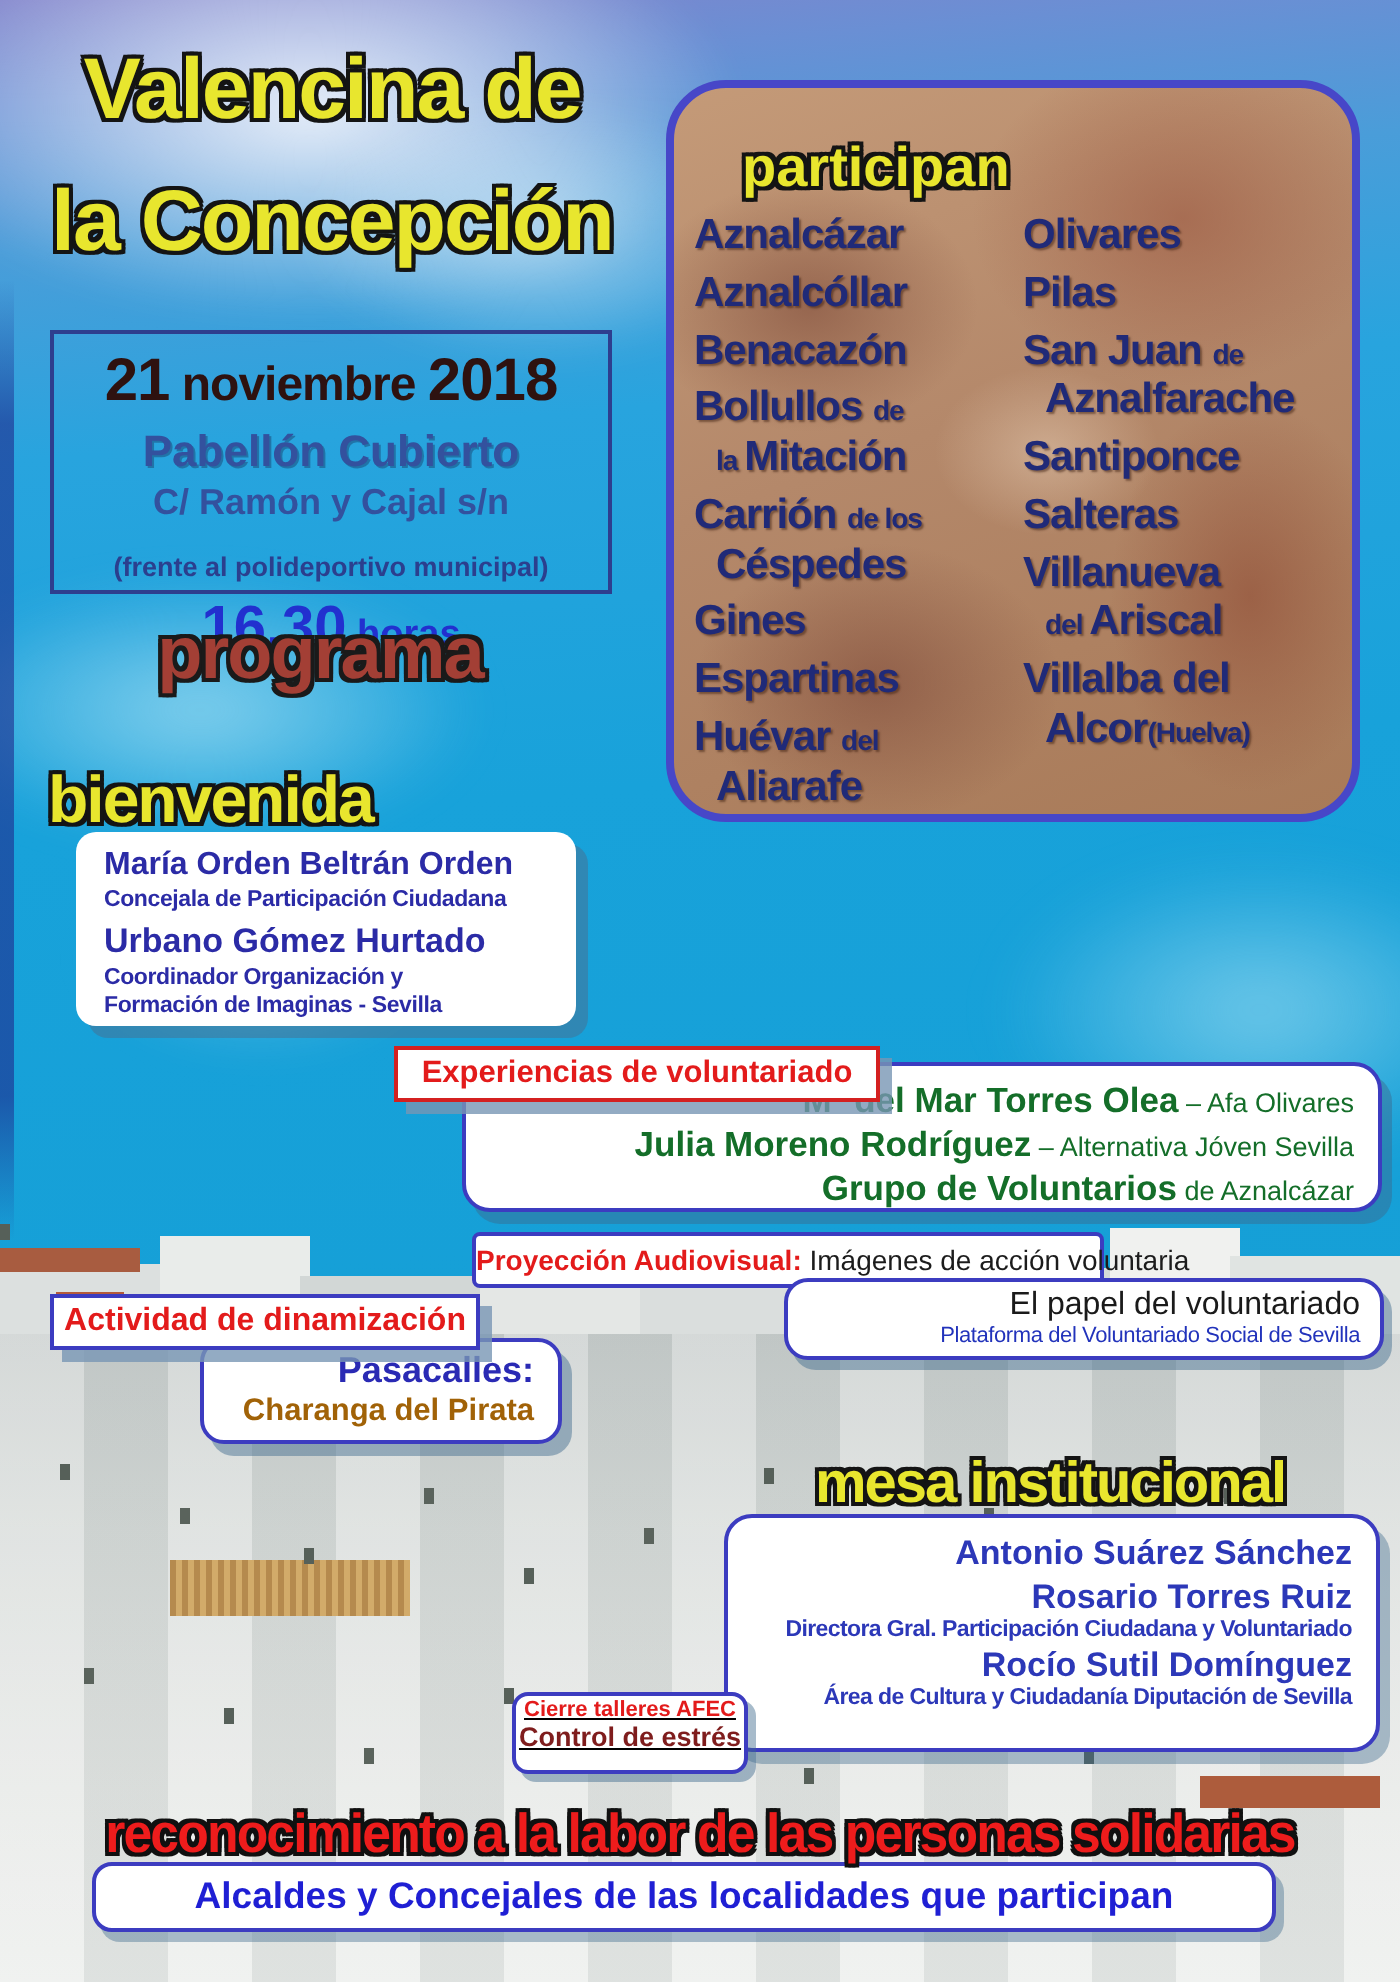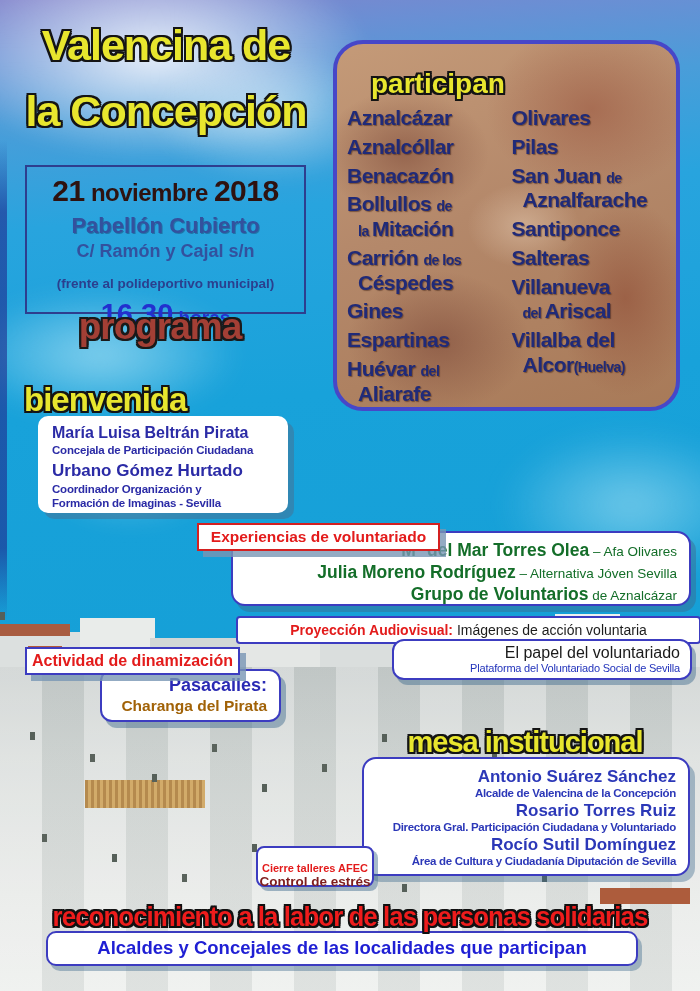--- a/index.html
+++ b/index.html
@@ -45,21 +45,21 @@
   .outline-yellow{color:#e8e62e;font-weight:bold;
     text-shadow:-2px -2px 0 #141414,2px -2px 0 #141414,-2px 2px 0 #141414,2px 2px 0 #141414,-2px 0 0 #141414,2px 0 0 #141414,0 -2px 0 #141414,0 2px 0 #141414;}
   .outline-red{color:#ee1c1c;font-weight:bold;
     text-shadow:-2px -2px 0 #101010,2px -2px 0 #101010,-2px 2px 0 #101010,2px 2px 0 #101010,-2px 0 0 #101010,2px 0 0 #101010,0 -2px 0 #101010,0 2px 0 #101010;}
   .outline-brick{color:#a33f35;font-weight:bold;
     text-shadow:-2px -2px 0 #1a1a1a,2px -2px 0 #1a1a1a,-2px 2px 0 #1a1a1a,2px 2px 0 #1a1a1a,-2px 0 0 #1a1a1a,2px 0 0 #1a1a1a,0 -2px 0 #1a1a1a,0 2px 0 #1a1a1a;}
   .main-title{position:absolute;left:0;top:24px;width:332px;text-align:center;z-index:2;}
   .main-title .line{font-size:43px;line-height:1.0;letter-spacing:-1px;}
   .main-title .line + .line{margin-top:23px;}
   
-  .date-box{position:absolute;left:25px;top:165px;width:281px;height:149px;border:2px solid #2e3e8e;box-sizing:border-box;text-align:center;padding-top:7px;z-index:2;}
+  .date-box{position:absolute;left:25px;top:165px;width:281px;height:132px;border:2px solid #2e3e8e;box-sizing:border-box;text-align:center;padding-top:7px;z-index:2;}
   .date-line{color:#2e1210;font-weight:bold;font-size:24px;letter-spacing:-0.5px;}
   .date-line .big{font-size:30px;}
   .venue{color:#33519e;font-weight:bold;font-size:22px;margin-top:5px;text-shadow:1px 1px 0 rgba(20,30,70,.35);}
   .address{color:#33519e;font-weight:bold;font-size:18px;margin-top:2px;}
   .addr-note{color:#2b3f8e;font-weight:bold;font-size:13.5px;margin-top:14px;}
   .time-line{margin-top:7px;color:#2230cf;font-weight:bold;font-size:19px;}
   .time-line .big{font-size:29px;}
   .programa{position:absolute;left:0;top:306px;width:320px;text-align:center;font-size:37px;letter-spacing:-1px;z-index:2;}
   
   .panel{position:absolute;left:333px;top:40px;width:347px;height:371px;box-sizing:border-box;
@@ -83,35 +83,35 @@
   .bienvenida-heading{position:absolute;left:24px;top:381px;font-size:33px;z-index:3;letter-spacing:-1px;}
   .bienvenida-box{left:38px;top:416px;width:250px;height:97px;border:none;border-radius:10px;padding:8px 8px 0 14px;z-index:2;}
   .b-name{color:#2b2ba6;font-weight:bold;font-size:16px;}
   .b-name2{color:#2b2ba6;font-weight:bold;font-size:17px;margin-top:5px;}
   .b-role{color:#2b2ba6;font-weight:bold;font-size:11.5px;margin-top:2px;letter-spacing:-0.2px;}
   .exp-label{left:197px;top:523px;width:243px;height:28px;border-color:#d42020;color:#e31b1b;font-weight:bold;font-size:15.5px;text-align:center;line-height:23px;z-index:6;box-shadow:6px 6px 0 rgba(120,150,180,.8);}
   .exp-box{left:231px;top:531px;width:460px;height:75px;border-radius:14px;text-align:right;padding:7px 12px 0 0;z-index:5;box-shadow:5px 6px 0 rgba(60,105,140,.45);}
   .exp-line{margin-bottom:1px;white-space:nowrap;}
   .exp-name{color:#146e29;font-weight:bold;font-size:17.5px;}
   .exp-org{color:#146e29;font-weight:normal;font-size:13.5px;margin-top:16px;}
-  .proy-box{left:236px;top:616px;width:465px;height:28px;border-radius:4px;text-align:center;line-height:24px;font-size:14px;white-space:nowrap;z-index:4;}
+  .proy-box{left:236px;top:616px;width:316px;height:28px;border-radius:4px;text-align:center;line-height:24px;font-size:14px;white-space:nowrap;z-index:4;}
   .proy-label{color:#e31b1b;font-weight:bold;}
   .proy-text{color:#1c1c1c;}
   .papel-box{left:392px;top:639px;width:300px;height:41px;border-radius:12px;text-align:right;padding:3px 10px 0 0;z-index:5;box-shadow:4px 5px 0 rgba(60,105,140,.45);}
   .papel-l1{color:#1a1a1a;font-size:16px;}
   .papel-l2{color:#2233bb;font-weight:normal;font-size:11px;letter-spacing:-0.2px;}
   .act-label{left:25px;top:647px;width:215px;height:28px;color:#e31b1b;font-weight:bold;font-size:16px;text-align:center;line-height:23px;z-index:7;box-shadow:6px 6px 0 rgba(120,150,180,.8);}
   .pasa-box{left:100px;top:669px;width:181px;height:53px;border-radius:12px;text-align:right;padding:4px 12px 0 0;z-index:6;box-shadow:5px 6px 0 rgba(60,105,140,.45);}
   .pasa-title{color:#2a2ab4;font-weight:bold;font-size:18px;}
   .pasa-name{color:#a16207;font-weight:bold;font-size:15.5px;margin-top:1px;}
   .mesa-heading{position:absolute;left:360px;top:726px;width:330px;text-align:center;font-size:29px;z-index:4;letter-spacing:-1px;}
   .mesa-box{left:362px;top:757px;width:328px;height:119px;border-radius:14px;text-align:right;padding:6px 12px 0 0;z-index:3;box-shadow:5px 6px 0 rgba(60,105,140,.4);}
   .m-name{color:#2c38b8;font-weight:bold;font-size:17px;margin-top:2px;white-space:nowrap;}
   .m-role{color:#2c38b8;font-weight:bold;font-size:11.5px;letter-spacing:-0.3px;white-space:nowrap;}
-  .cierre-box{left:256px;top:846px;width:118px;height:41px;border-radius:8px;text-align:center;padding-top:14px;z-index:6;box-shadow:4px 4px 0 rgba(60,105,140,.45);}
+  .cierre-box{left:256px;top:846px;width:118px;height:41px;border-radius:8px;text-align:center;padding-top:1px;z-index:6;box-shadow:4px 4px 0 rgba(60,105,140,.45);text-decoration:underline;}
   .cierre-l1{color:#e31b1b;font-weight:bold;font-size:11px;}
   .cierre-l2{color:#7f1d1d;font-weight:bold;font-size:13.5px;}
   .footer-title{position:absolute;left:0;top:901px;width:700px;text-align:center;font-size:27.5px;z-index:4;transform:scaleX(.94);transform-origin:center;letter-spacing:-1px;white-space:nowrap;}
   .footer-box{left:46px;top:931px;width:592px;height:35px;border-radius:10px;text-align:center;line-height:30px;z-index:3;box-shadow:4px 5px 0 rgba(60,105,140,.4);}
   .footer-sub{color:#1f1fd4;font-weight:bold;font-size:18.5px;}
 </style>
 </head>
 <body>
 
 <div class="poster">
@@ -219,21 +219,21 @@
           <div class="town">
             <div class="town-line"><span>Villalba del</span></div>
             <div class="town-line"><span>Alcor</span><span class="sm">(Huelva)</span></div>
           </div>
         </div>
     </div>
   </div>
 
   <div class="bienvenida-heading outline-yellow">bienvenida</div>
   <div class="wbox bienvenida-box shadowed">
-    <div class="b-name">María Luisa Beltrán Pirata</div>
+    <div class="b-name">María Orden Beltrán Orden</div>
     <div class="b-role">Concejala de  Participación Ciudadana</div>
     <div class="b-name2">Urbano Gómez Hurtado</div>
     <div class="b-role">Coordinador Organización y</div>
     <div class="b-role">Formación de  Imaginas - Sevilla</div>
   </div>
 
   <div class="wbox exp-label">Experiencias de voluntariado</div>
   <div class="wbox exp-box" id="exp-box">
       <div class="exp-line"><span class="exp-name">Mª del Mar Torres Olea</span><span class="exp-org"> – Afa Olivares</span></div>
       <div class="exp-line"><span class="exp-name">Julia Moreno Rodríguez</span><span class="exp-org"> – Alternativa Jóven Sevilla</span></div>
@@ -251,21 +251,20 @@
 
   <div class="wbox act-label">Actividad de dinamización</div>
   <div class="wbox pasa-box">
     <div class="pasa-title">Pasacalles:</div>
     <div class="pasa-name">Charanga del Pirata</div>
   </div>
 
   <div class="mesa-heading outline-yellow">mesa institucional</div>
   <div class="wbox mesa-box" id="mesa-box">
       <div class="m-name">Antonio Suárez Sánchez</div>
-      <div class="m-role">Alcalde de Valencina de la Concepción</div>
       <div class="m-name">Rosario Torres Ruiz</div>
       <div class="m-role">Directora Gral. Participación Ciudadana y Voluntariado</div>
       <div class="m-name">Rocío Sutil Domínguez</div>
       <div class="m-role">Área de Cultura y Ciudadanía Diputación de Sevilla</div>
     </div>
 
   <div class="wbox cierre-box">
     <div class="cierre-l1">Cierre talleres AFEC</div>
     <div class="cierre-l2">Control de estrés</div>
   </div>

